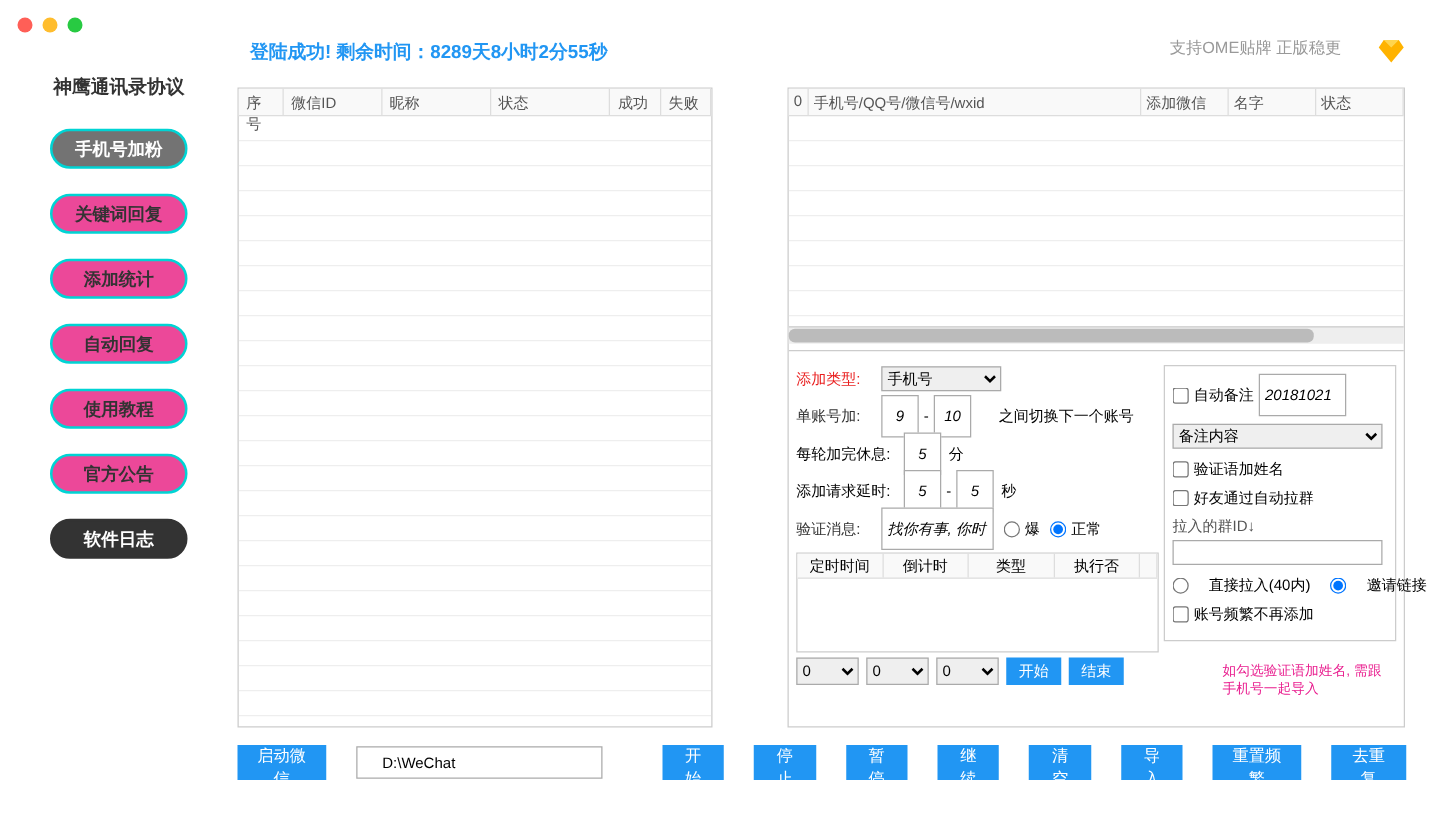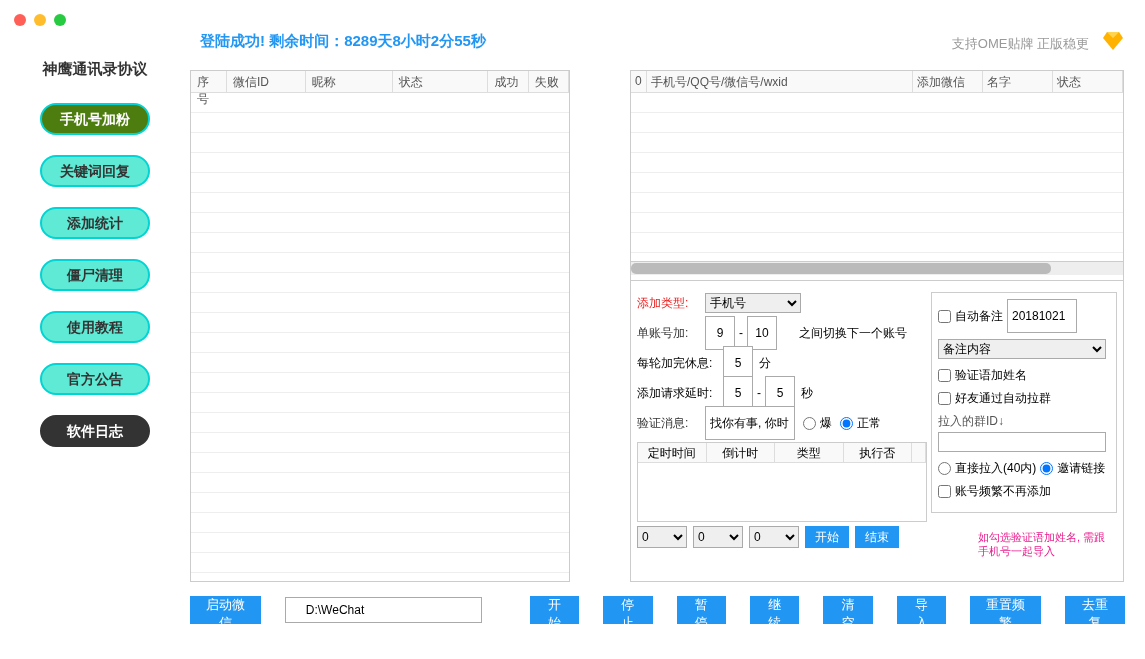--- a/index.html
+++ b/index.html
@@ -6,28 +6,28 @@
 body { background: #fff; width: 1145px; height: 659px; position: relative; }
 
 .window-controls { position: absolute; top: 14px; left: 14px; display: flex; gap: 8px; }
 .win-btn { width: 12px; height: 12px; border-radius: 50%; }
 .win-close { background: #ff5f57; }
 .win-min { background: #ffbd2e; }
 .win-max { background: #28ca42; }
 
 .top-bar { position: absolute; top: 26px; left: 200px; right: 20px; height: 30px; display: flex; align-items: center; justify-content: space-between; }
 .login-status { color: #2196f3; font-size: 15px; font-weight: bold; }
-.top-right { display: flex; align-items: flex-end; gap: 12px; }
+.top-right { display: flex; align-items: flex-start; gap: 28px; }
 .top-right-text { color: #999; font-size: 13px; }
 .diamond-icon { width: 24px; height: 24px; }
 
 .sidebar { position: absolute; left: 20px; top: 60px; width: 150px; }
 .app-title { font-size: 15px; font-weight: bold; color: #333; text-align: center; margin-bottom: 24px; }
-.nav-btn { display: block; width: 110px; height: 32px; margin: 0 auto 20px; border-radius: 16px; border: 2px solid #00d4d4; background: #5eead4; color: #333; font-size: 14px; font-weight: bold; cursor: pointer; line-height: 28px; text-align: center; }
-.nav-btn.active { background: #4d7c0f; color: #fff; }
+.nav-btn { display: block; width: 110px; height: 32px; margin: 0 auto 20px; border-radius: 16px; border: 2px solid #00d4d4; background: #ec4899; color: #333; font-size: 14px; font-weight: bold; cursor: pointer; line-height: 28px; text-align: center; }
+.nav-btn.active { background: #737373; color: #fff; }
 .nav-btn.dark { background: #333; border-color: #333; color: #fff; }
 
 .main-area { position: absolute; left: 190px; top: 70px; width: 380px; height: 512px; border: 1px solid #ccc; }
 .main-table-head { display: flex; height: 22px; border-bottom: 1px solid #ddd; background: #f9f9f9; }
 .main-table-head > div { border-right: 1px solid #ddd; padding: 3px 6px; color: #555; }
 .col-seq { width: 40px; }
 .col-wxid { width: 90px; }
 .col-nick { width: 100px; }
 .col-status { width: 110px; }
 .col-ok { width: 45px; }
@@ -47,31 +47,31 @@
 .right-table-body { height: 168px; overflow-y: auto; }
 .right-scrollbar { height: 14px; background: #eee; border-top: 1px solid #ccc; position: relative; }
 .right-scrollbar-thumb { position: absolute; left: 0; top: 1px; width: 420px; height: 11px; background: #bbb; border-radius: 5px; }
 
 .right-bottom { position: absolute; top: 215px; left: 0; right: 0; bottom: 0; padding: 6px; }
 .config-left { position: absolute; left: 6px; top: 6px; width: 290px; }
 .config-right { position: absolute; left: 300px; top: 6px; width: 186px; border: 1px solid #ccc; padding: 6px; }
 .cfg-row { display: flex; align-items: center; margin-bottom: 8px; height: 22px; }
 .cfg-label { width: 68px; color: #333; }
 .cfg-label.red { color: #e91e1e; }
-.cfg-input { border: 1px solid #aaa; height: 20px; padding: 16px 4px; }
+.cfg-input { border: 1px solid #aaa; height: 20px; padding: 16px 4px; font-style: italic; }
 .cfg-num { width: 30px; text-align: center; }
 .cfg-sel { width: 96px; height: 20px; border: 1px solid #aaa; }
 .cfg-gap { margin: 0 4px; }
 .radio-lbl { margin-left: 4px; margin-right: 8px; }
 .chk-row { display: flex; align-items: center; margin-bottom: 6px; }
 .chk-row input { margin-right: 4px; }
 .chk-row .cfg-input { width: 70px; margin-left: 4px; }
 .small-label { color: #555; font-size: 12px; margin-bottom: 2px; }
 .group-input { width: 168px; height: 20px; border: 1px solid #aaa; margin-bottom: 8px; }
-.invite-row { display: flex; align-items: center; margin-bottom: 6px; gap: 4px; }
+.invite-row { display: flex; align-items: center; margin-bottom: 6px; gap: 16px; }
 .invite-row label { font-size: 12px; white-space: nowrap; }
 
 .timer-table { position: absolute; left: 6px; top: 156px; width: 290px; height: 80px; border: 1px solid #ccc; }
 .timer-head { display: flex; height: 20px; border-bottom: 1px solid #ddd; background: #f9f9f9; }
 .timer-head > div { flex: 1; border-right: 1px solid #ddd; padding: 2px 4px; text-align: center; }
 
 .timer-controls { position: absolute; left: 6px; top: 240px; display: flex; align-items: center; gap: 6px; }
 .timer-sel { width: 50px; height: 22px; border: 1px solid #aaa; }
 .mini-btn { height: 22px; padding: 0 10px; background: #2196f3; color: #fff; border: none; cursor: pointer; }
 
@@ -104,21 +104,21 @@
         </svg>
     </span>
   </div>
 </div>
 
 <div class="sidebar">
   <div class="app-title">神鹰通讯录协议</div>
   <button class="nav-btn active">手机号加粉</button>
   <button class="nav-btn">关键词回复</button>
   <button class="nav-btn">添加统计</button>
-  <button class="nav-btn">僵尸清理</button>
+  <button class="nav-btn">自动回复</button>
   <button class="nav-btn">使用教程</button>
   <button class="nav-btn">官方公告</button>
   <button class="nav-btn dark">软件日志</button>
 </div>
 
 <div class="main-area">
   <div class="main-table-head">
     <div class="col-seq">序号</div>
     <div class="col-wxid">微信ID</div>
     <div class="col-nick">昵称</div>

